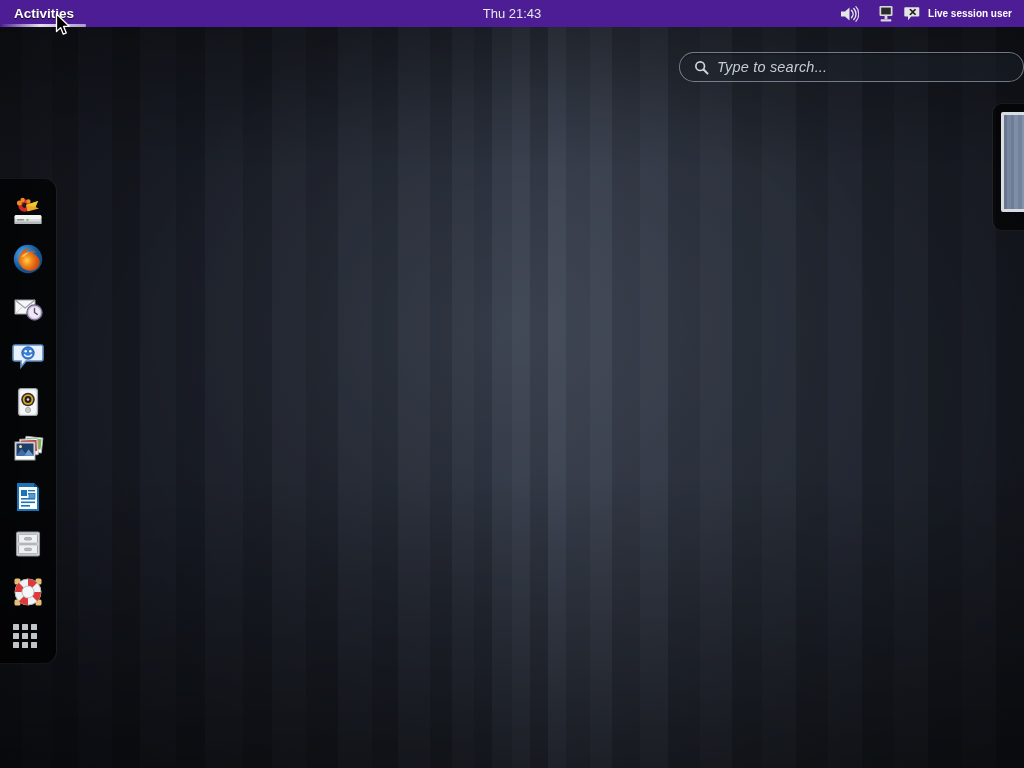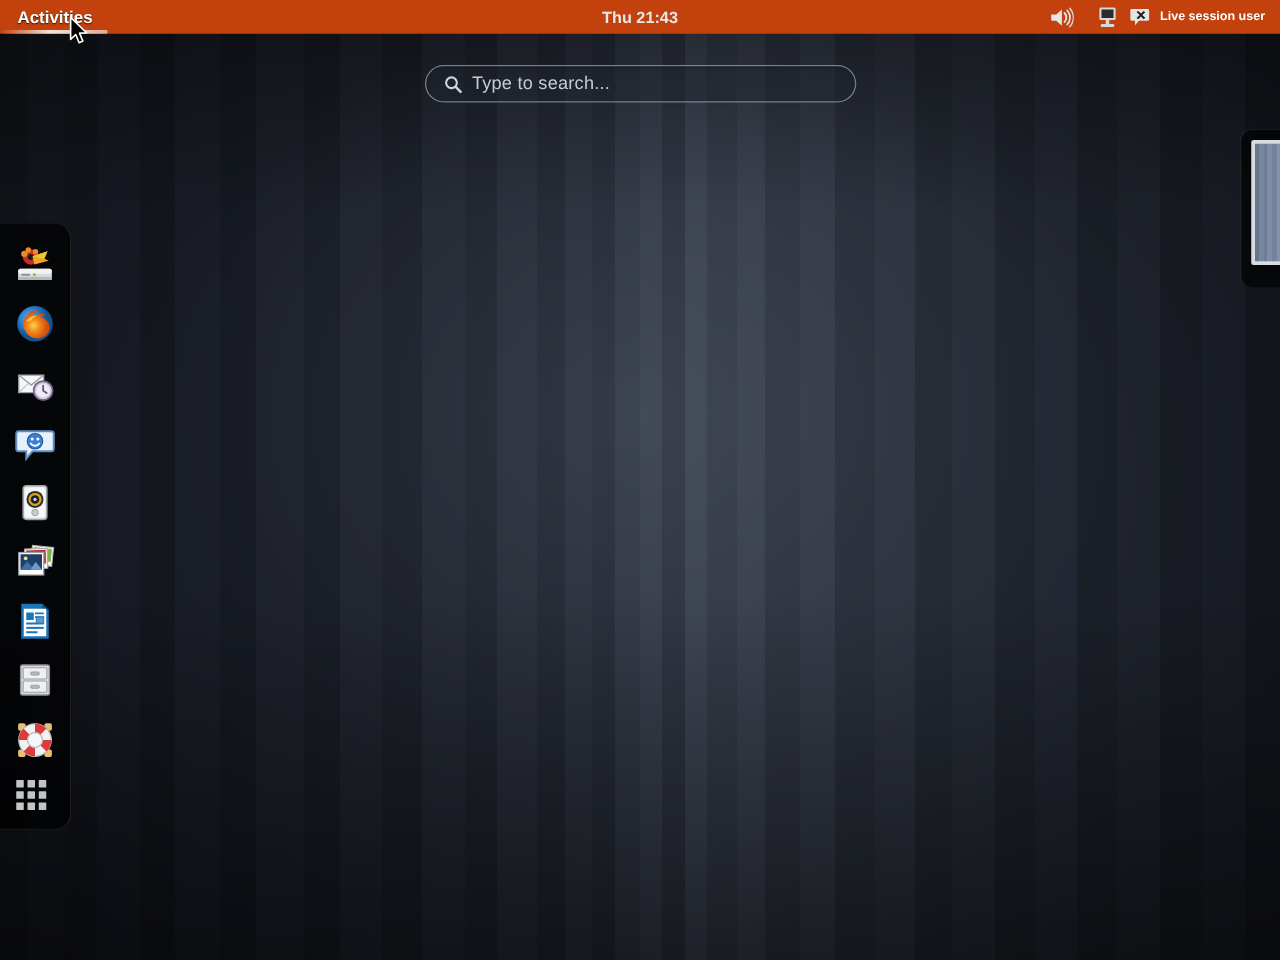--- a/index.html
+++ b/index.html
@@ -91,21 +91,21 @@
     left: 0; top: 0; right: 0; bottom: 0;
     background: rgba(0,0,0,0.30);
   }
 
   
   .topbar {
     position: absolute;
     left: 0; top: 0;
     width: 1024px;
     height: 27px;
-    background: #c2410c;
+    background: #4c1d95;
     z-index: 40;
     display: flex;
     align-items: center;
   }
 
   .activities {
     position: absolute;
     left: 0; top: 0;
     height: 27px;
     padding: 0 14px;
@@ -128,21 +128,21 @@
   }
 
   .clock {
     position: absolute;
     left: 0; right: 0; top: 0;
     height: 27px;
     line-height: 27px;
     text-align: center;
     color: #e8e8e8;
     font-size: 13px;
-    font-weight: bold;
+    font-weight: normal;
     pointer-events: none;
   }
   .clock span { pointer-events: auto; cursor: default; }
 
   .tray {
     position: absolute;
     right: 0; top: 0;
     height: 27px;
     display: flex;
     align-items: center;
@@ -166,22 +166,23 @@
     height: 27px;
     cursor: default;
   }
 
   
   .search-wrap {
     position: absolute;
     left: 0; right: 0;
     top: 52px;
     display: flex;
-    justify-content: center;
+    justify-content: flex-end;
     z-index: 30;
+    font-style: italic;
   }
   .search-entry {
     width: 345px;
     height: 30px;
     border-radius: 16px;
     border: 1px solid rgba(190,200,215,0.55);
     background: rgba(32,37,48,0.42);
     display: flex;
     align-items: center;
     padding: 0 14px;

